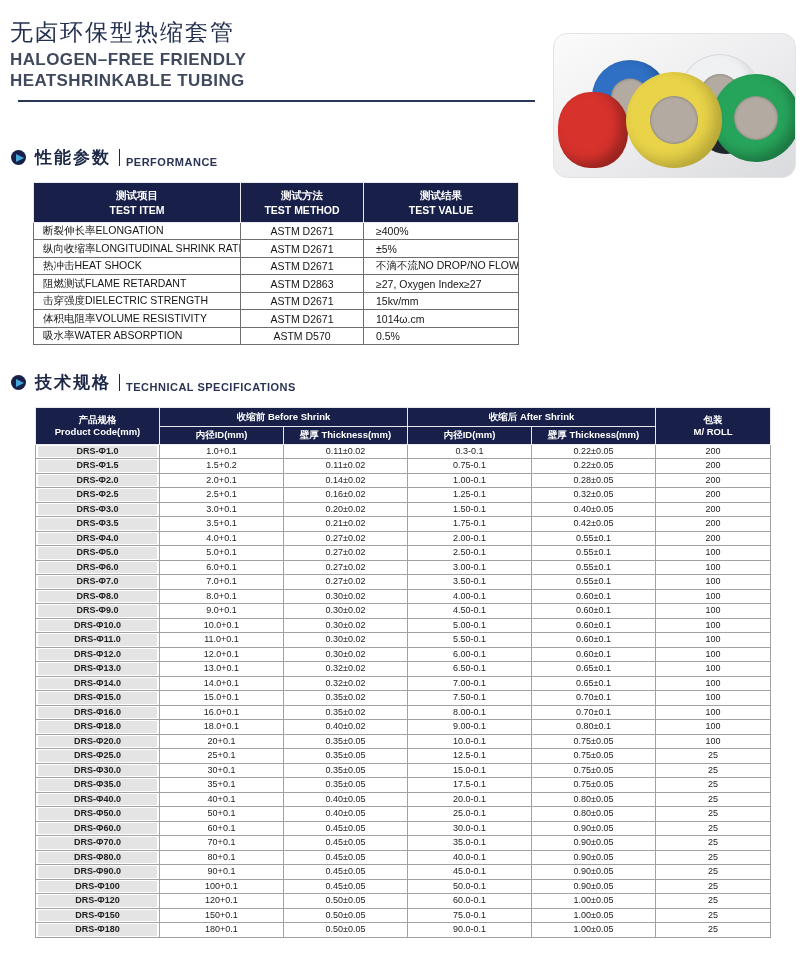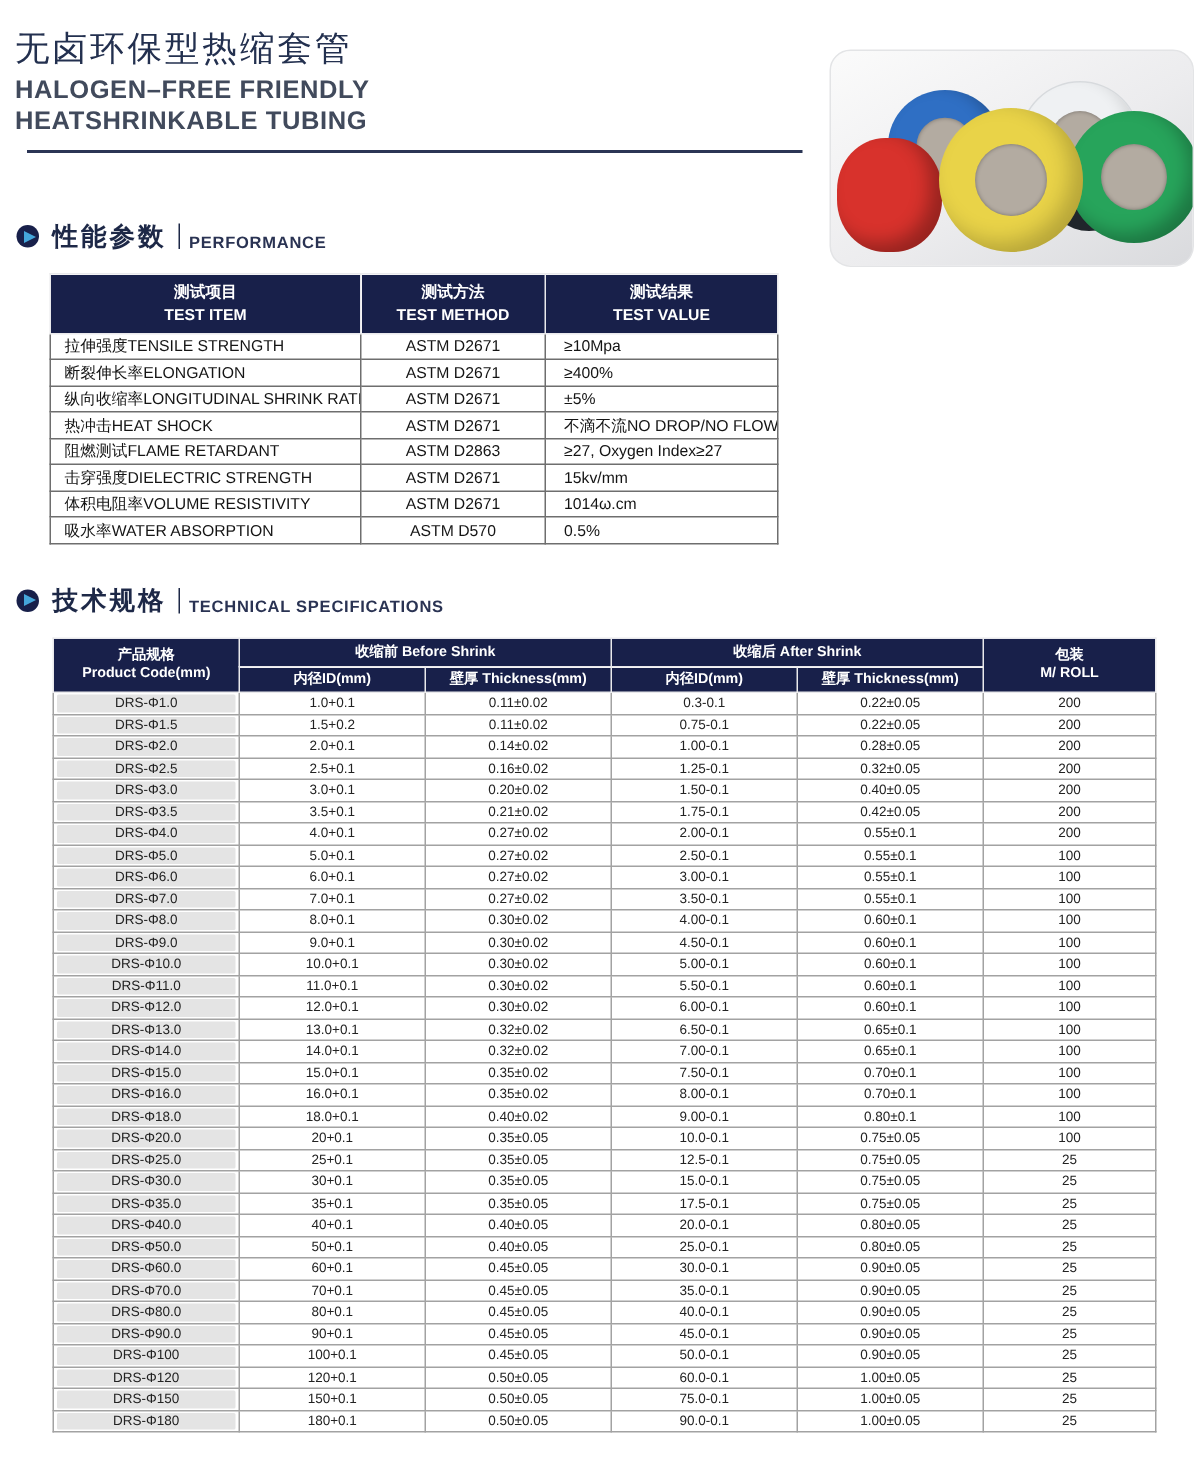--- a/index.html
+++ b/index.html
@@ -61,21 +61,21 @@
   .perf tbody td:nth-child(2){ text-align:center; }
   .perf tbody td:nth-child(3){ text-align:left; padding-left:12px; }
 
   
   .spec { margin:13px 0 0 35px; width:735px; border:1px solid #8a8a8a; }
   .spec thead th { background:#18204a; color:#fff; font-size:9.5px; font-weight:bold;
     border:1px solid #e9e9ec; text-align:center; padding:2px 1px; line-height:1.3; }
   .spec thead tr:first-child th { height:19px; }
   .spec tbody td { border:1px solid #a2a2a2; font-size:9px; color:#222;
     text-align:center; height:13.8px; padding:0; line-height:1; }
-  .spec tbody td.code { padding:0; background:#fff; }
+  .spec tbody td.code { padding:0; background:#fff;font-weight:bold; }
   .code-chip { background:#e4e4e4; margin:1px 2px; height:11.5px; line-height:11.5px;
     border-radius:1px; }
 </style>
 </head>
 <body>
 
 <div class="hdr">
   <div class="title-cn">无卤环保型热缩套管</div>
   <div class="subtitle">
     <div>HALOGEN–FREE FRIENDLY</div>
@@ -117,25 +117,20 @@
         <div>TEST METHOD</div>
       </th>
       <th>
         <div>测试结果</div>
         <div>TEST VALUE</div>
       </th>
     </tr>
   </thead>
   <tbody>
 
-      <tr>
-        <td>拉伸强度TENSILE STRENGTH</td>
-        <td>ASTM D2671</td>
-        <td>≥10Mpa</td>
-      </tr>
 
       <tr>
         <td>断裂伸长率ELONGATION</td>
         <td>ASTM D2671</td>
         <td>≥400%</td>
       </tr>
 
       <tr>
         <td>纵向收缩率LONGITUDINAL SHRINK RATIO</td>
         <td>ASTM D2671</td>

